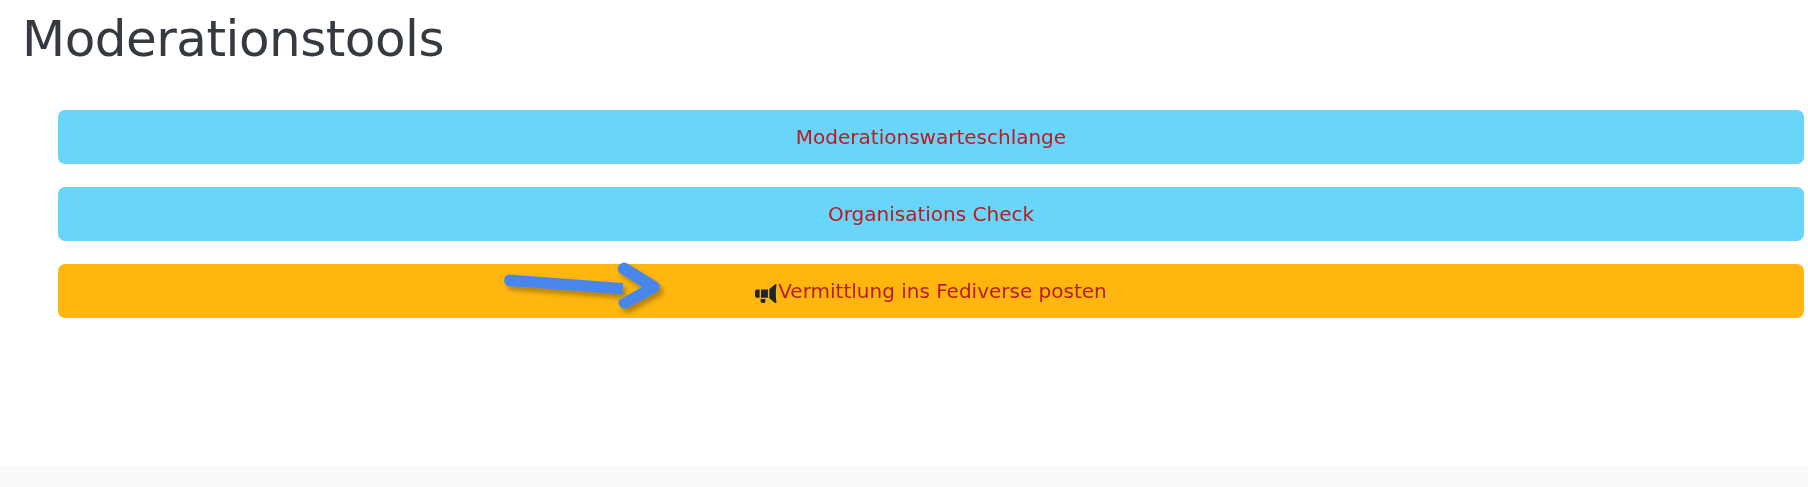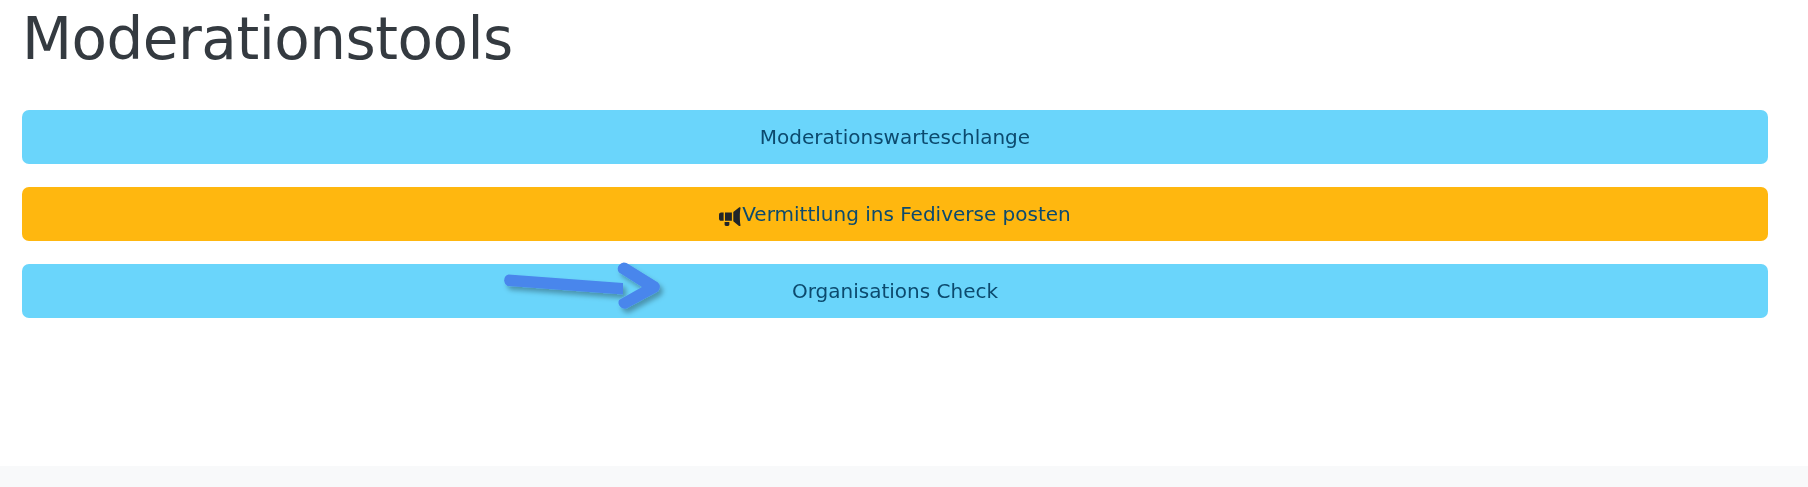--- a/index.html
+++ b/index.html
@@ -18,21 +18,21 @@
     position: relative;
     width: 1808px;
     height: 487px;
     box-sizing: border-box;
   }
   .page-title {
     position: absolute;
     left: 22px;
     top: 2px;
     margin: 0;
-    font-size: 58px;
+    font-size: 50px;
     line-height: 74px;
     font-weight: 400;
     color: #343a40;
     letter-spacing: -0.5px;
     white-space: nowrap;
   }
   .tool-list {
     position: absolute;
     left: 22px;
     top: 110px;
@@ -42,26 +42,27 @@
     display: block;
     width: 100%;
     box-sizing: border-box;
     height: 54px;
     border: none;
     border-radius: 7px;
     margin-bottom: 23px;
     font-family: "DejaVu Sans", "Liberation Sans", sans-serif;
     font-size: 20px;
     line-height: 54px;
-    color: #0c4a6e;
+    color: #b91c1c;
     text-align: center;
     padding: 0;
     cursor: pointer;
     white-space: nowrap;
     overflow: hidden;
+    margin-left: 36px;
   }
   .tool-button.info {
     background: #6ad5fb;
   }
   .tool-button.warning {
     background: #ffb70f;
   }
   .tool-button:last-child {
     margin-bottom: 0;
   }
@@ -114,37 +115,37 @@
 
   <div class="tool-list">
 
     <button class="tool-button info">
       <span class="btn-inner">
         <span>Moderationswarteschlange</span>
       </span>
     </button>
 
 
+    <button class="tool-button info">
+      <span class="btn-inner">
+        <span>Organisations Check</span>
+      </span>
+    </button>
+
     <button class="tool-button warning">
       <span class="btn-inner">
         <span class="megaphone-icon">
           <svg width="22" height="19" viewBox="0 0 22 19" xmlns="http://www.w3.org/2000/svg">
             <path fill="#212529" d="M21.1 0.35 C20.75 0.12 20.32 0.15 20.0 0.42 L14.3 5.1 L14.3 14.2 L20.0 18.88 C20.32 19.15 20.75 19.18 21.1 18.95 C21.45 18.72 21.6 18.32 21.5 17.92 C21.1 16.3 20.85 13.3 20.85 9.65 C20.85 6.0 21.1 3.0 21.5 1.38 C21.6 0.98 21.45 0.58 21.1 0.35 Z"></path>
             <path fill="#212529" d="M12.9 5.55 L6.0 5.55 L6.0 13.75 L12.9 13.75 Z"></path>
             <path fill="#212529" d="M4.6 5.55 L2.1 5.55 C0.95 5.55 0.0 6.5 0.0 7.65 L0.0 11.65 C0.0 12.8 0.95 13.75 2.1 13.75 L4.6 13.75 Z"></path>
             <path fill="#212529" d="M5.6 14.95 L5.6 17.6 C5.6 18.35 6.2 18.95 6.95 18.95 L9.0 18.95 C9.75 18.95 10.35 18.35 10.35 17.6 L10.35 14.95 Z"></path>
           </svg>
         </span>
         <span>Vermittlung ins Fediverse posten</span>
-      </span>
-    </button>
-
-    <button class="tool-button info">
-      <span class="btn-inner">
-        <span>Organisations Check</span>
       </span>
     </button>
 
   </div>
 
   <div class="arrow-annotation">
     <svg width="180" height="62" viewBox="0 0 180 62" xmlns="http://www.w3.org/2000/svg">
       <defs>
         <filter id="arrowShadow" x="-20%" y="-20%" width="150%" height="160%">
           <feDropShadow dx="3" dy="4" stdDeviation="2.4" flood-color="#000000" flood-opacity="0.30"></feDropShadow>

